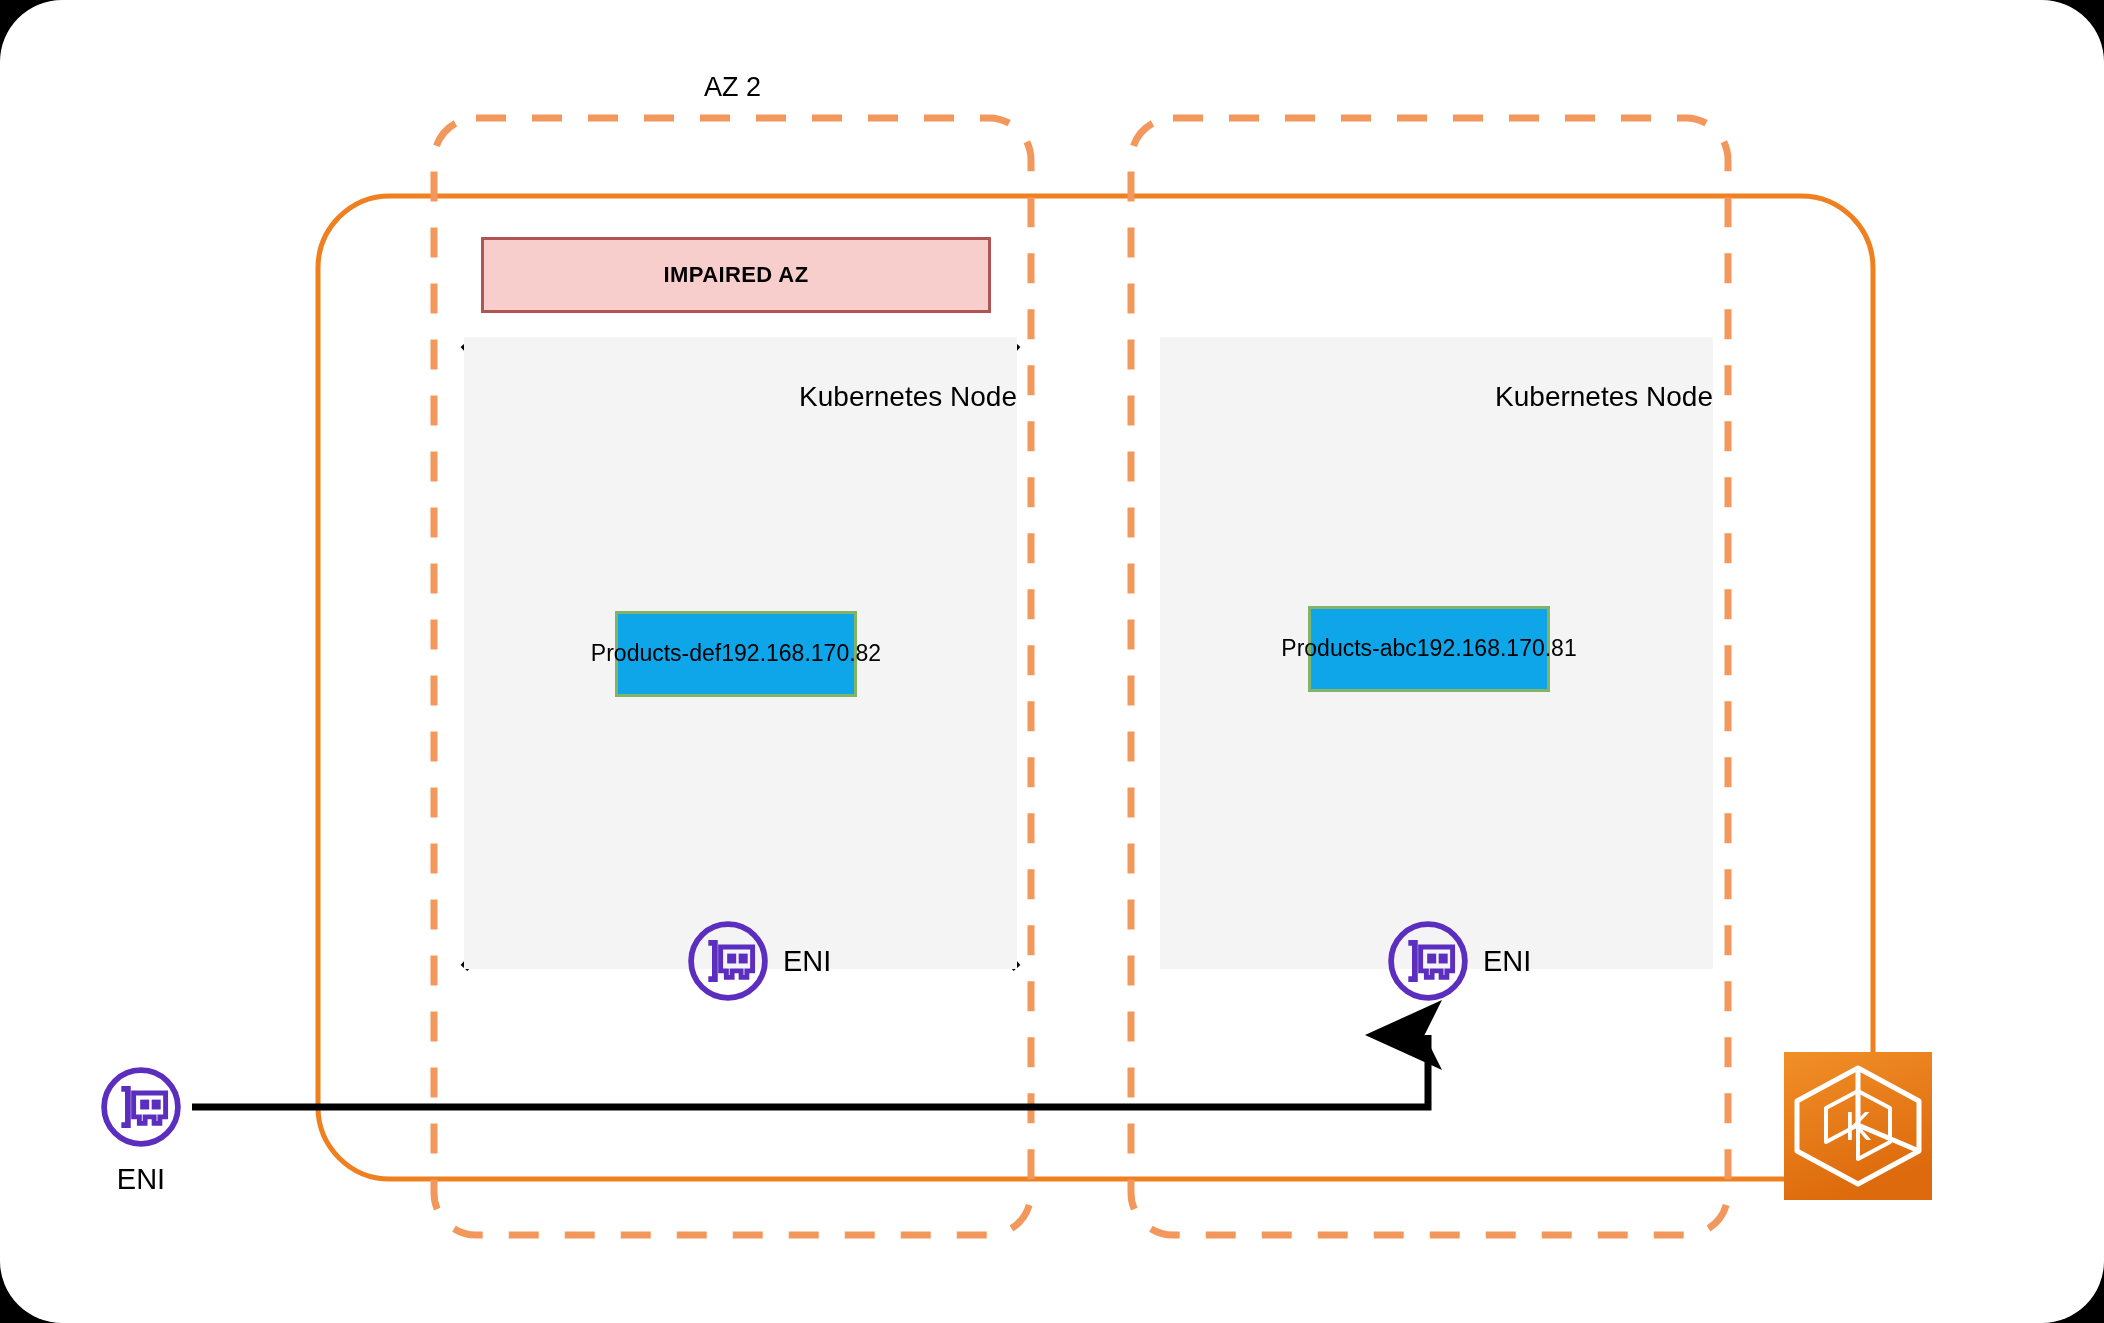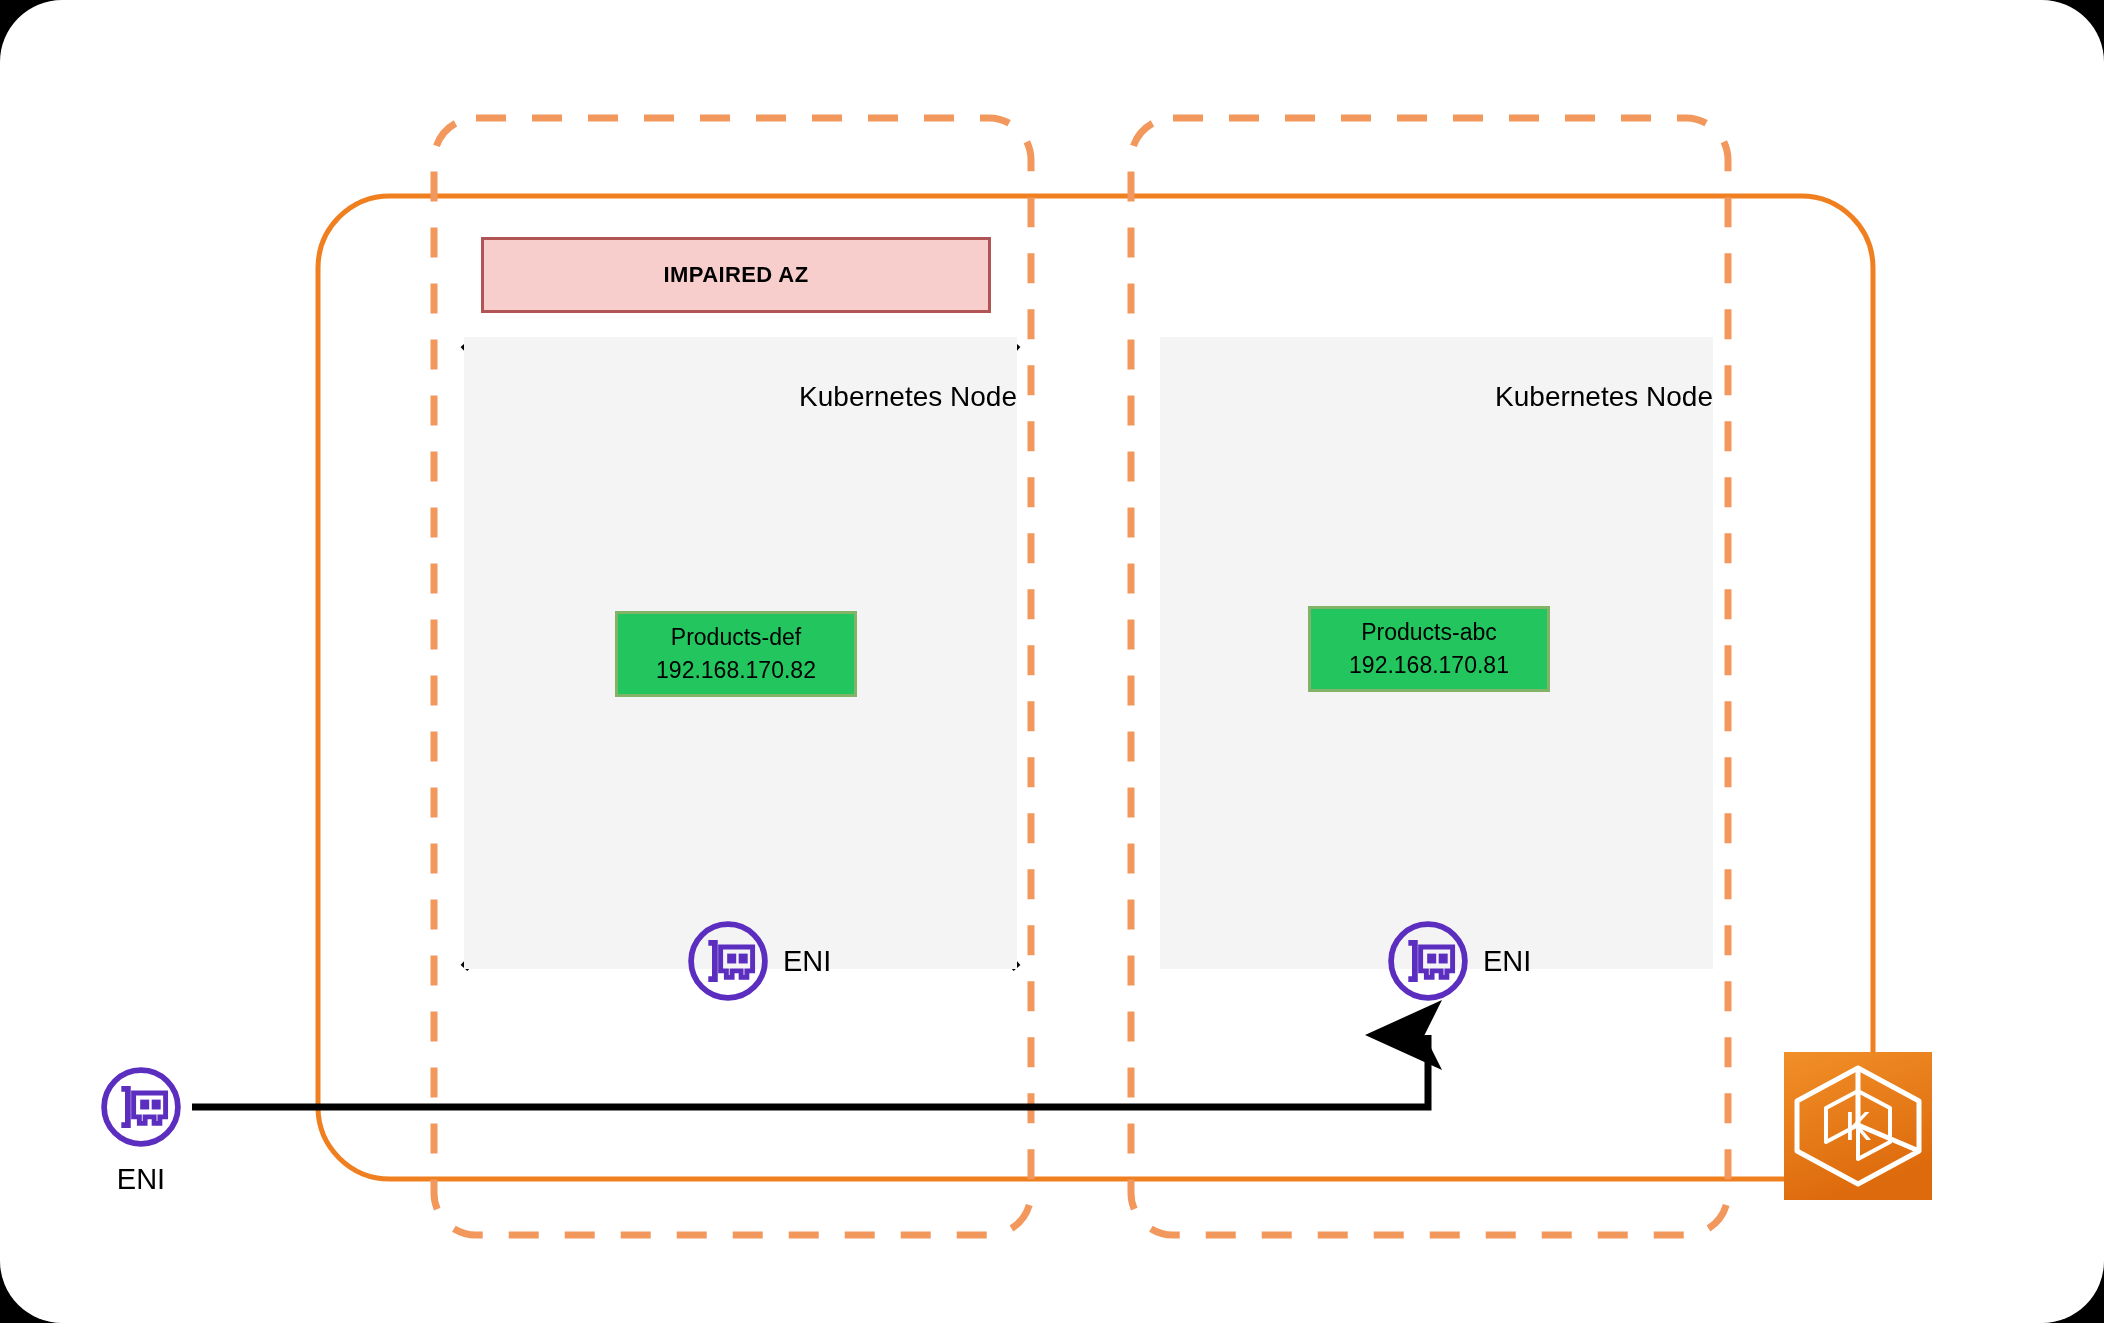--- a/index.html
+++ b/index.html
@@ -64,25 +64,25 @@
     justify-content: center;
   }
   .impaired-text {
     font-size: 22px;
     font-weight: bold;
     color: #000000;
     letter-spacing: 0.4px;
   }
   .pod-box {
     position: absolute;
-    background: #22c55e;
+    background: #0ea5e9;
     border: 3px solid #82b366;
     box-sizing: border-box;
     display: flex;
-    flex-direction: column;
+    flex-direction: row;
     align-items: center;
     justify-content: center;
     line-height: 1.45;
   }
   .pod-line {
     font-size: 23px;
     color: #000000;
     white-space: nowrap;
   }
   .eni-group {
@@ -141,20 +141,21 @@
         <rect x="1784" y="1052" width="148" height="148" fill="url(#eksGrad)"></rect>
         <g fill="none" stroke="#ffffff" stroke-width="5" stroke-linejoin="round">
           <path d="M1858,1068 L1919,1101 L1919,1151 L1858,1184 L1797,1151 L1797,1101 Z"></path>
           <path d="M1858,1068 L1858,1125 L1919,1151"></path>
           <path d="M1858,1125 L1826,1142 L1826,1108 L1858,1091 L1890,1108 L1890,1142 L1858,1159 Z" stroke-width="4"></path>
         </g>
         <text x="1858" y="1140" fill="#ffffff" font-size="40" font-family="Liberation Sans, sans-serif" text-anchor="middle">K</text>
       </g>
     </svg>
 
+    <div class="az-label" style="left:434px; top:72px; width:597px;">AZ 2</div>
 
 
     <div class="impaired-box" style="left:481px; top:237px; width:510px; height:76px;">
       <span class="impaired-text">IMPAIRED AZ</span>
     </div>
 
     <div class="node-box" style="left:464px; top:337px; width:553px; height:632px;"></div>
     <div class="node-title" style="left:464px; top:381px; width:553px;">Kubernetes Node</div>
 
     <div class="pod-box" style="left:615px; top:611px; width:242px; height:86px;">

